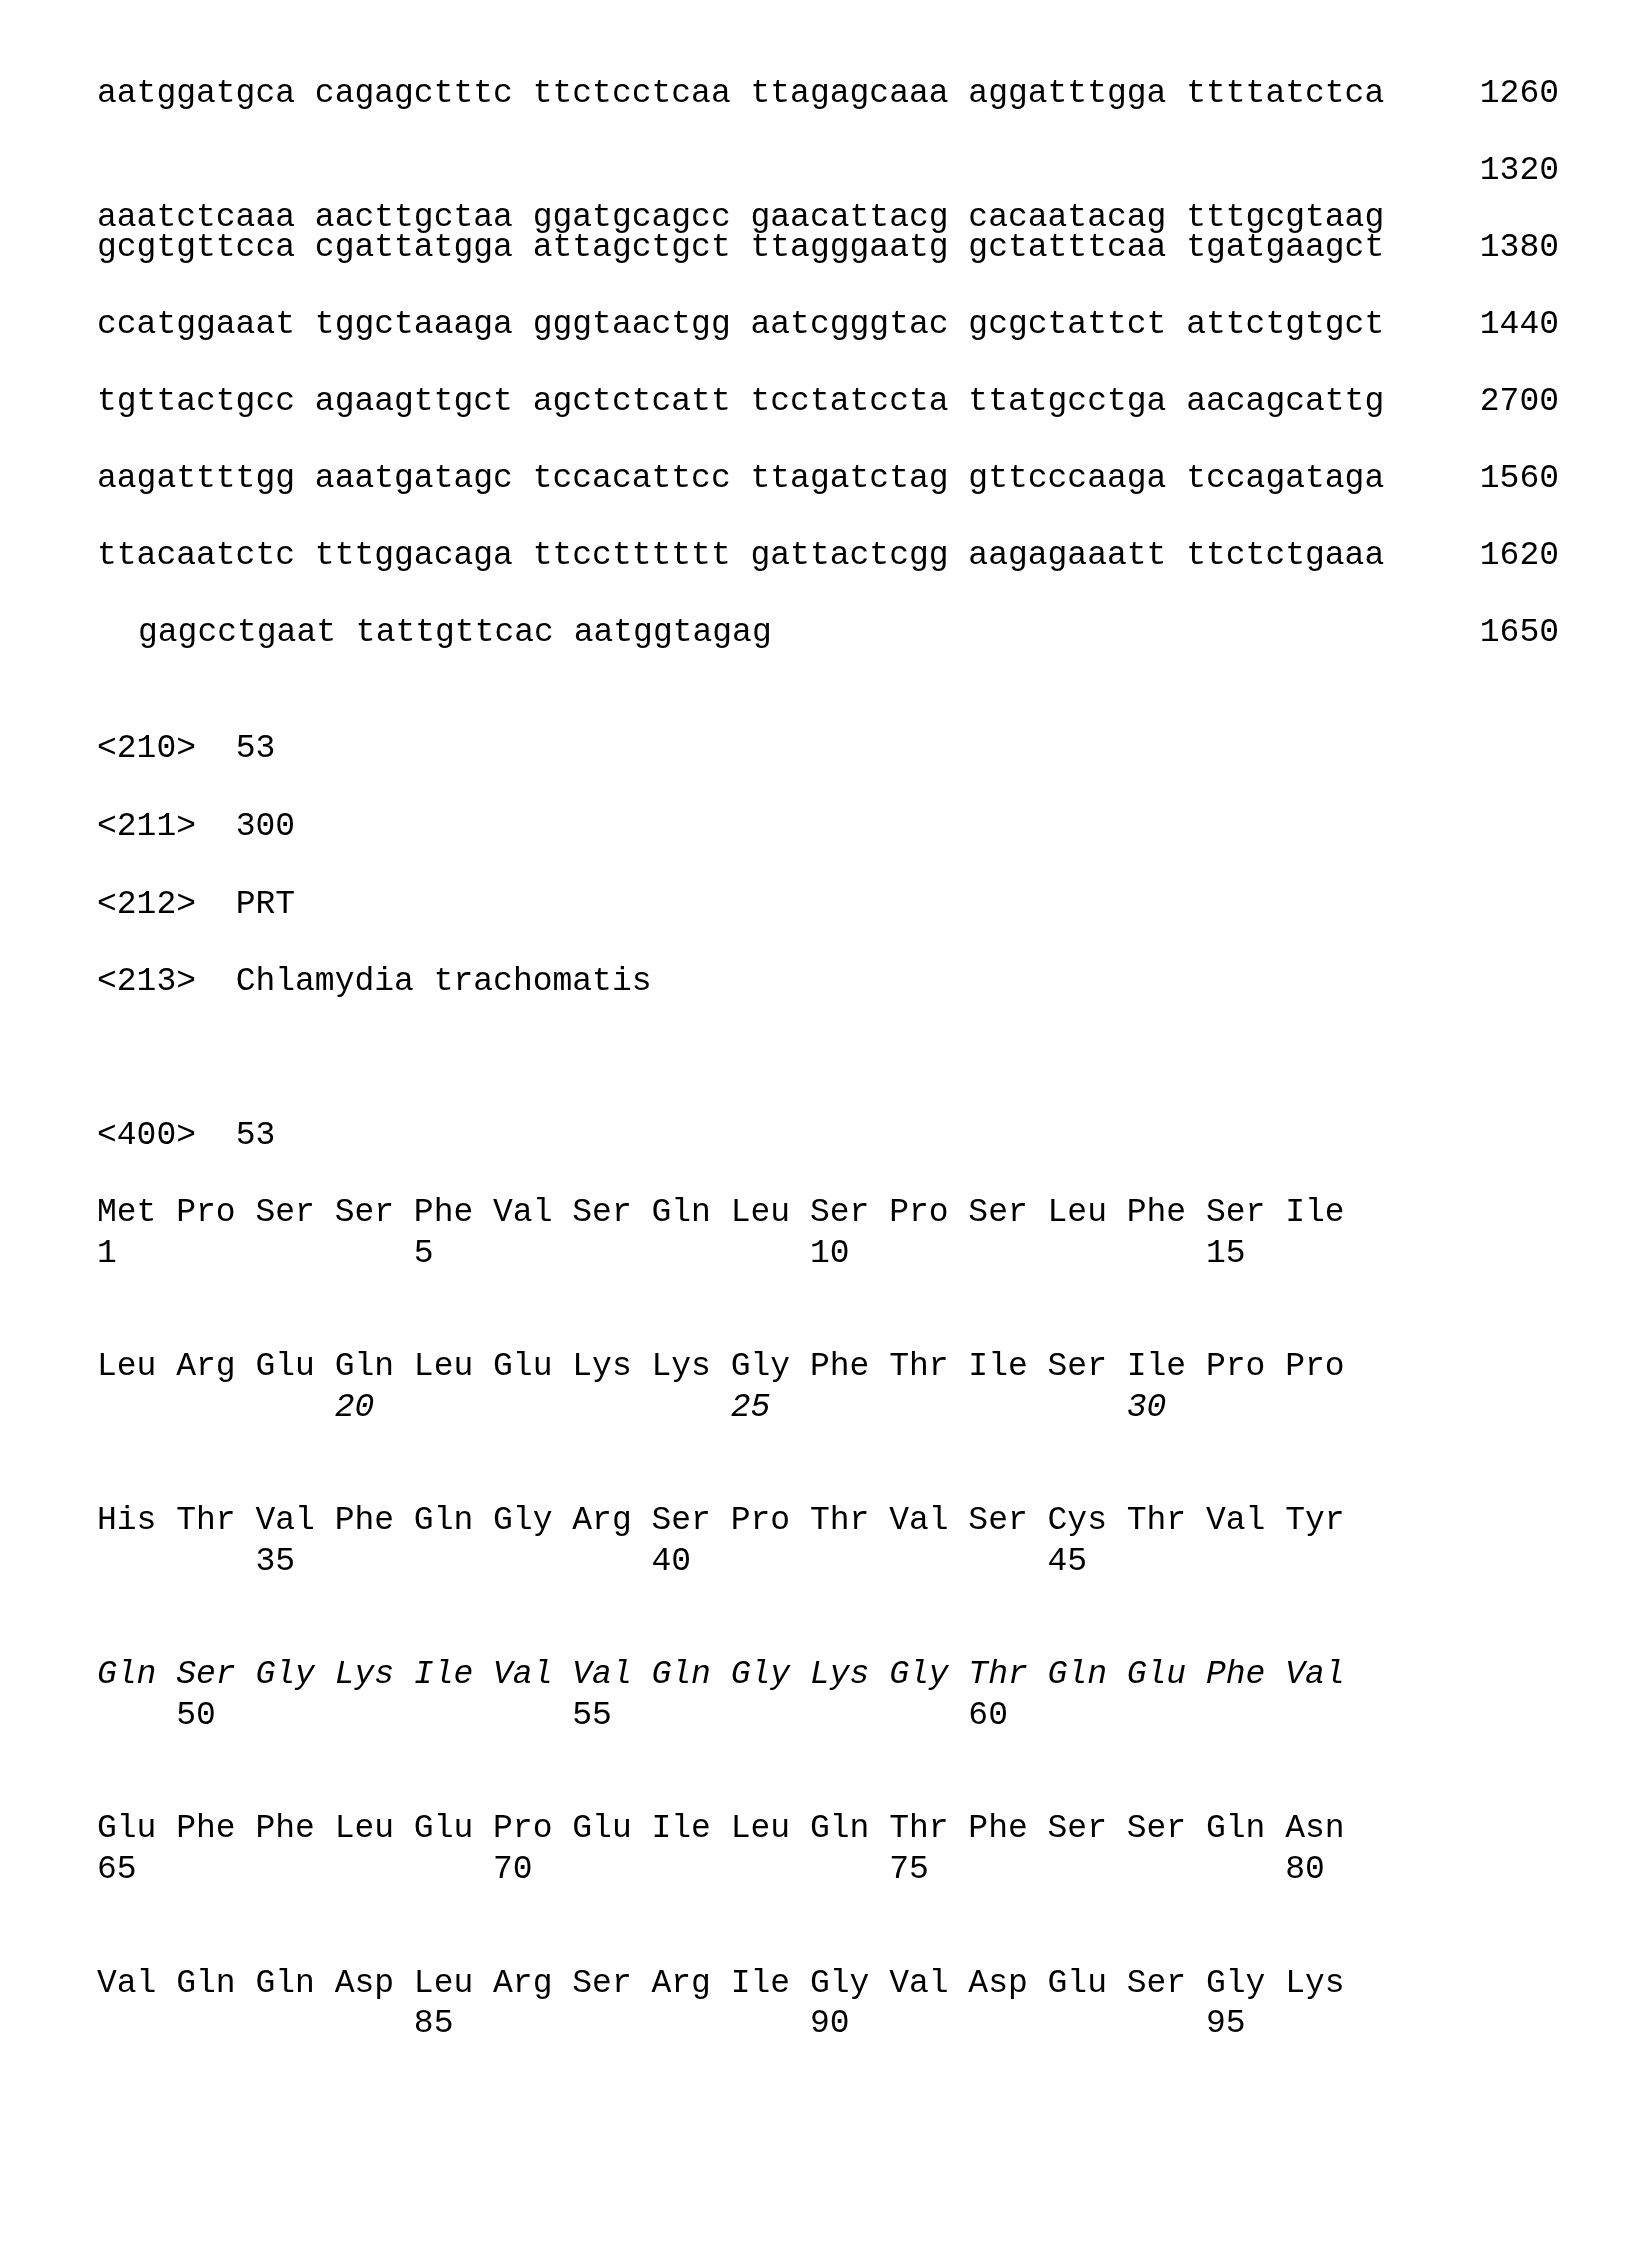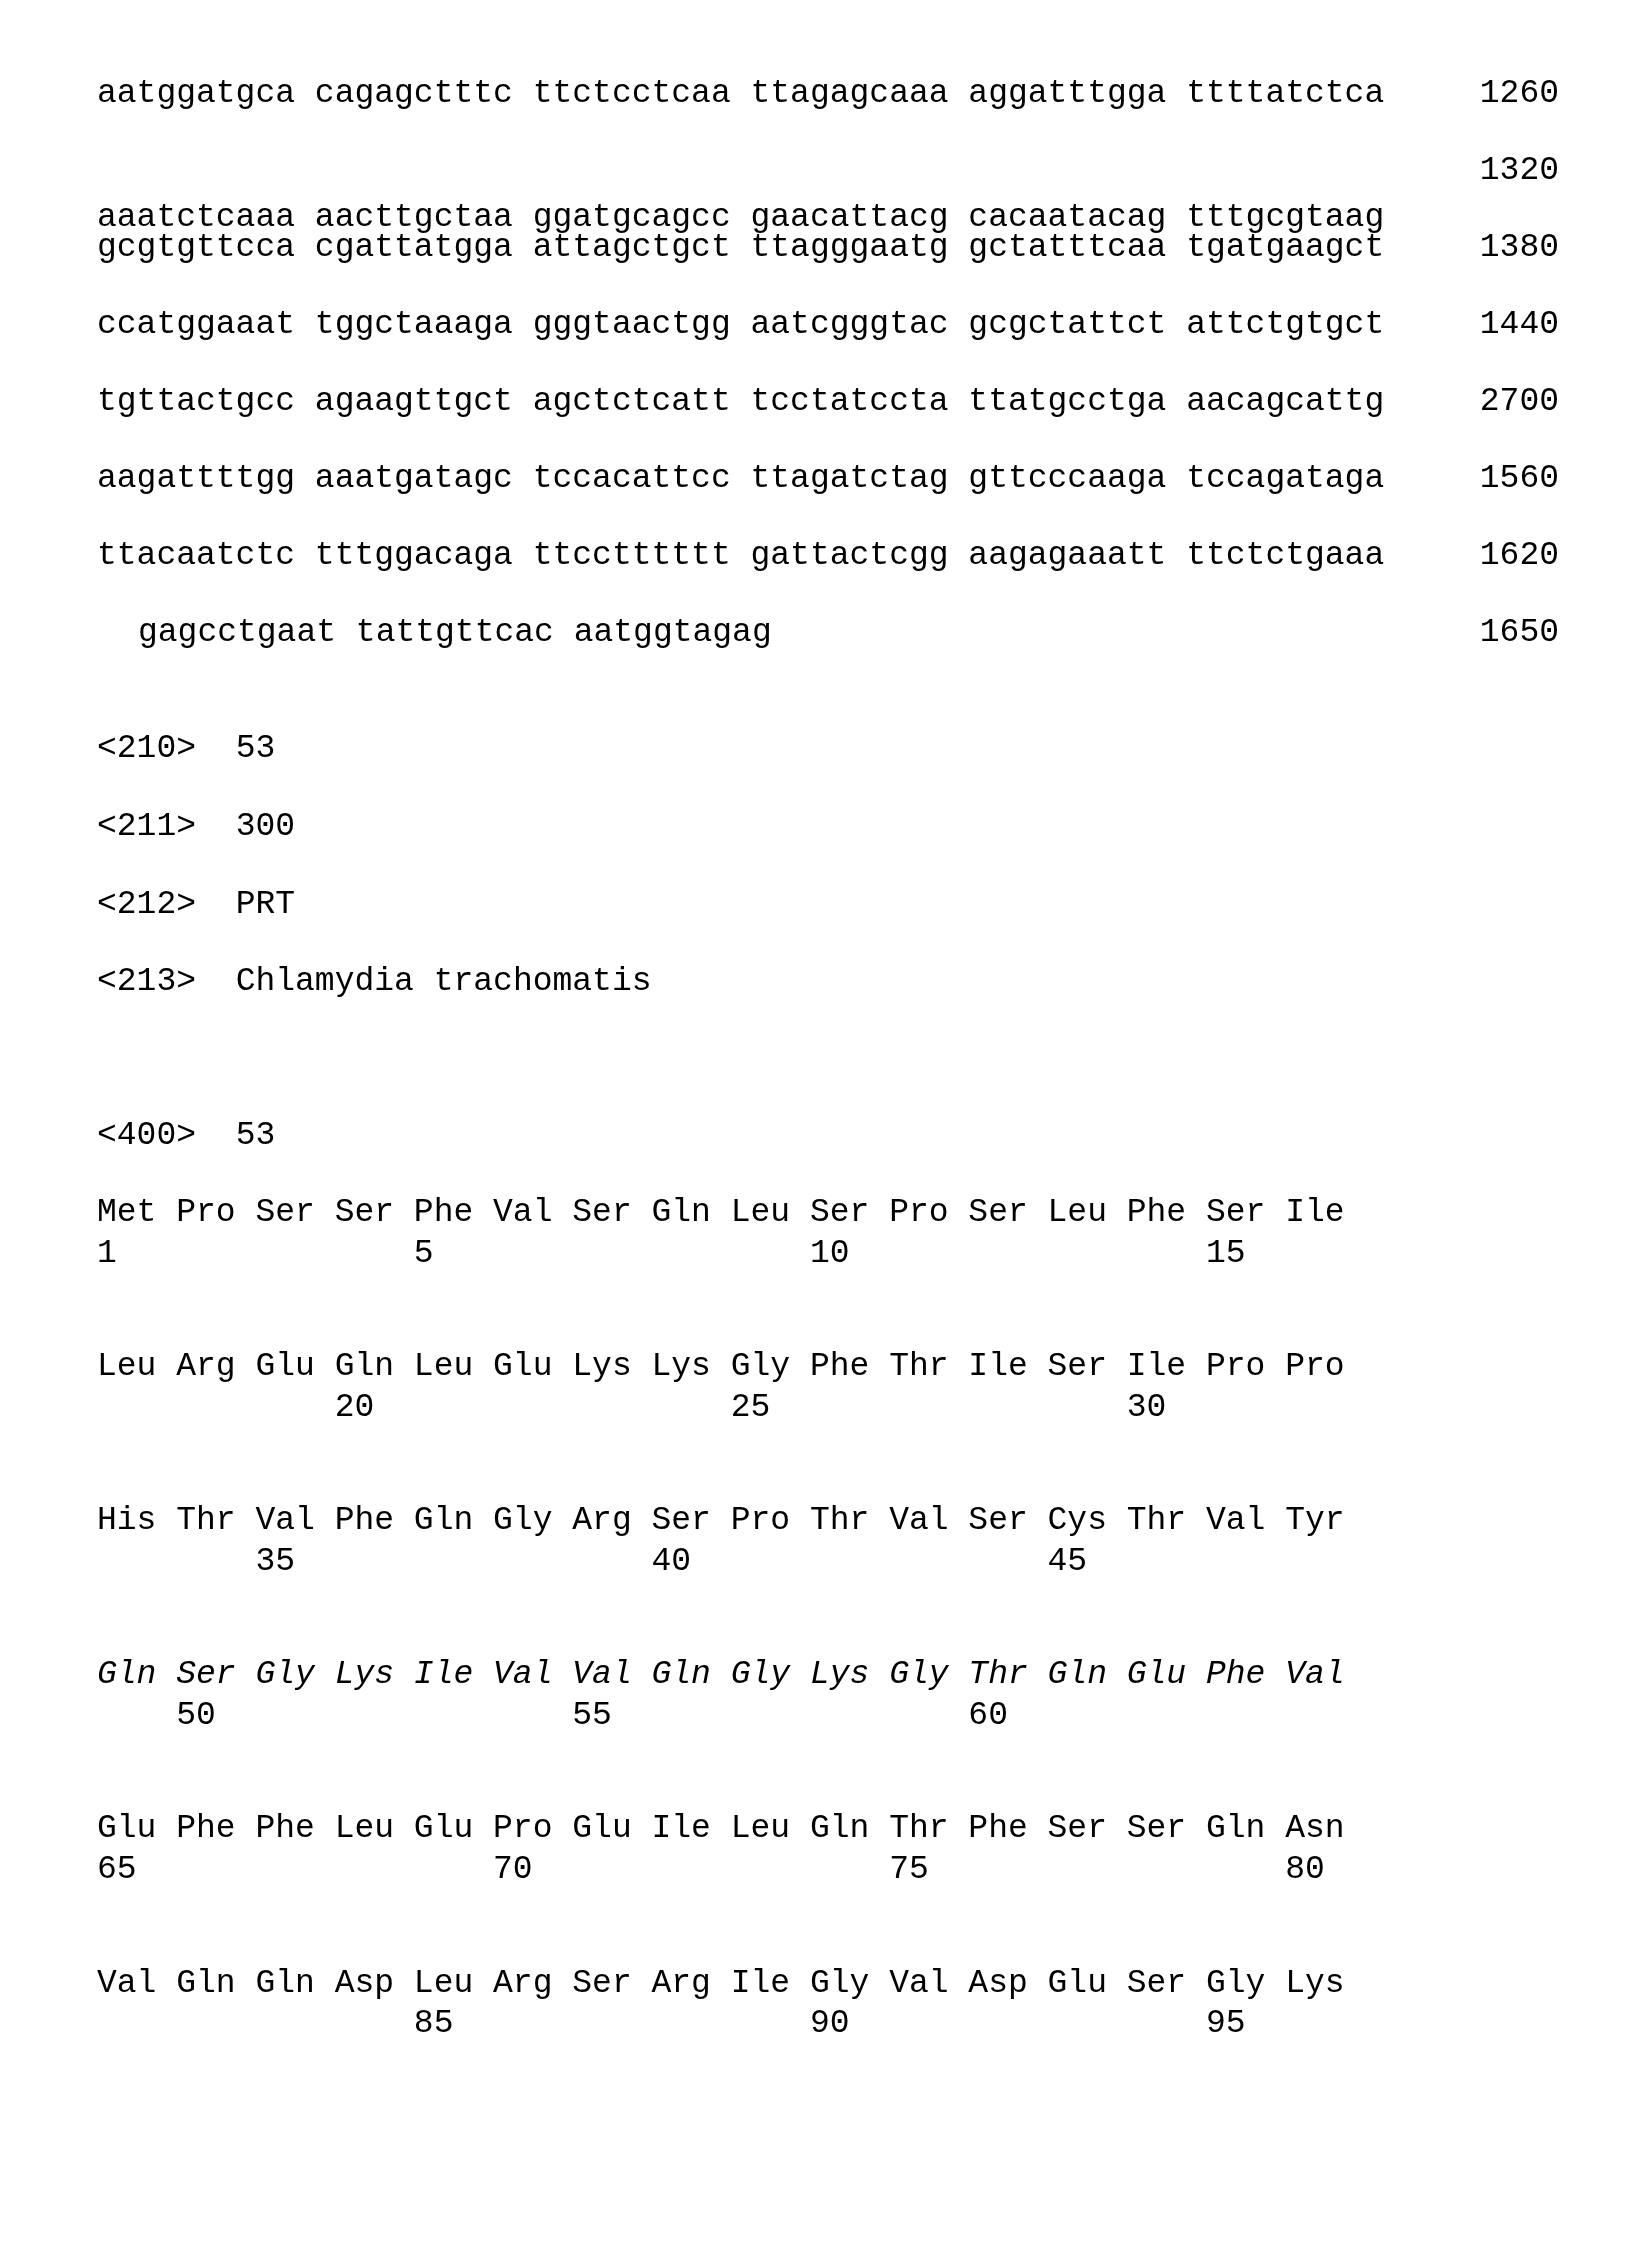--- a/index.html
+++ b/index.html
@@ -69,21 +69,21 @@
     <div class="line" style="top:886px;"><span class="field-tag">&lt;212&gt;</span>  <span class="field-val">PRT</span></div>
     <div class="line" style="top:963px;"><span class="field-tag">&lt;213&gt;</span>  <span class="field-val">Chlamydia trachomatis</span></div>
     <div class="line" style="top:1117px;"><span class="field-tag">&lt;400&gt;</span>  <span class="field-val">53</span></div>
   </div>
 
   <div>
     <div class="line" style="top:1194px;">Met Pro Ser Ser Phe Val Ser Gln Leu Ser Pro Ser Leu Phe Ser Ile</div>
     <div class="line" style="top:1235px;">1               5                   10                  15</div>
 
     <div class="line" style="top:1348px;">Leu Arg Glu Gln Leu Glu Lys Lys Gly Phe Thr Ile Ser Ile Pro Pro</div>
-    <div class="line" style="top:1389px;">            20                  25                  30</div>
+    <div class="line" style="top:1389px;font-style:italic;">            20                  25                  30</div>
 
     <div class="line" style="top:1502px;">His Thr Val Phe Gln Gly Arg Ser Pro Thr Val Ser Cys Thr Val Tyr</div>
     <div class="line" style="top:1543px;">        35                  40                  45</div>
 
     <div class="line" style="top:1656px;font-style:italic;">Gln Ser Gly Lys Ile Val Val Gln Gly Lys Gly Thr Gln Glu Phe Val</div>
     <div class="line" style="top:1697px;">    50                  55                  60</div>
 
     <div class="line" style="top:1810px;">Glu Phe Phe Leu Glu Pro Glu Ile Leu Gln Thr Phe Ser Ser Gln Asn</div>
     <div class="line" style="top:1851px;">65                  70                  75                  80</div>
 

